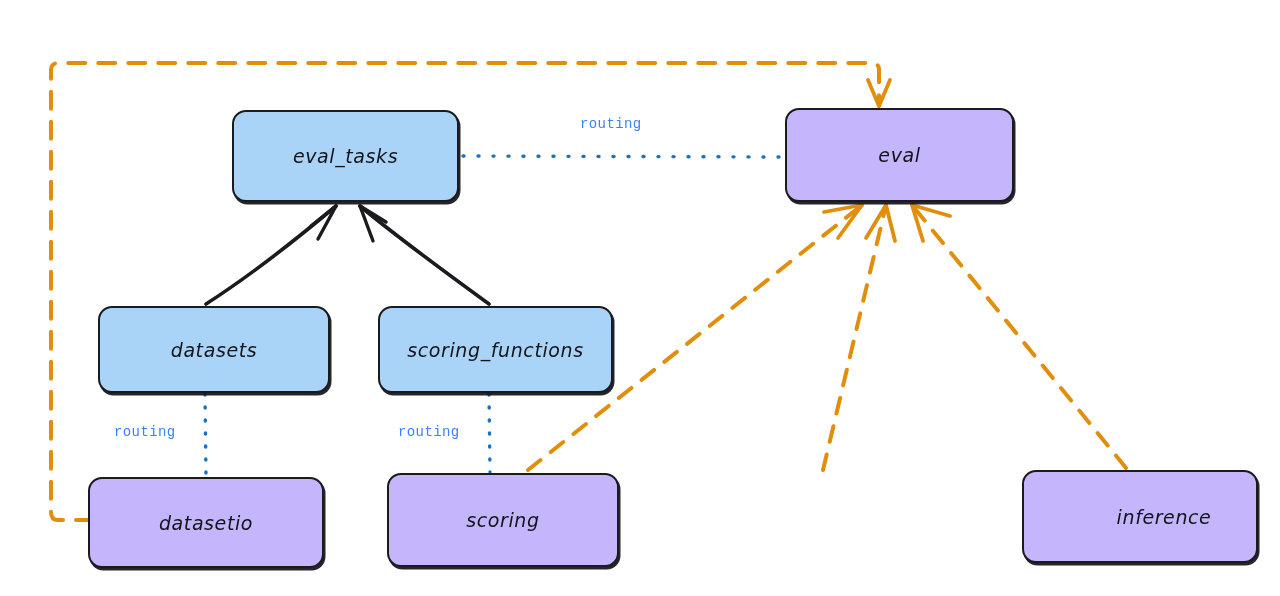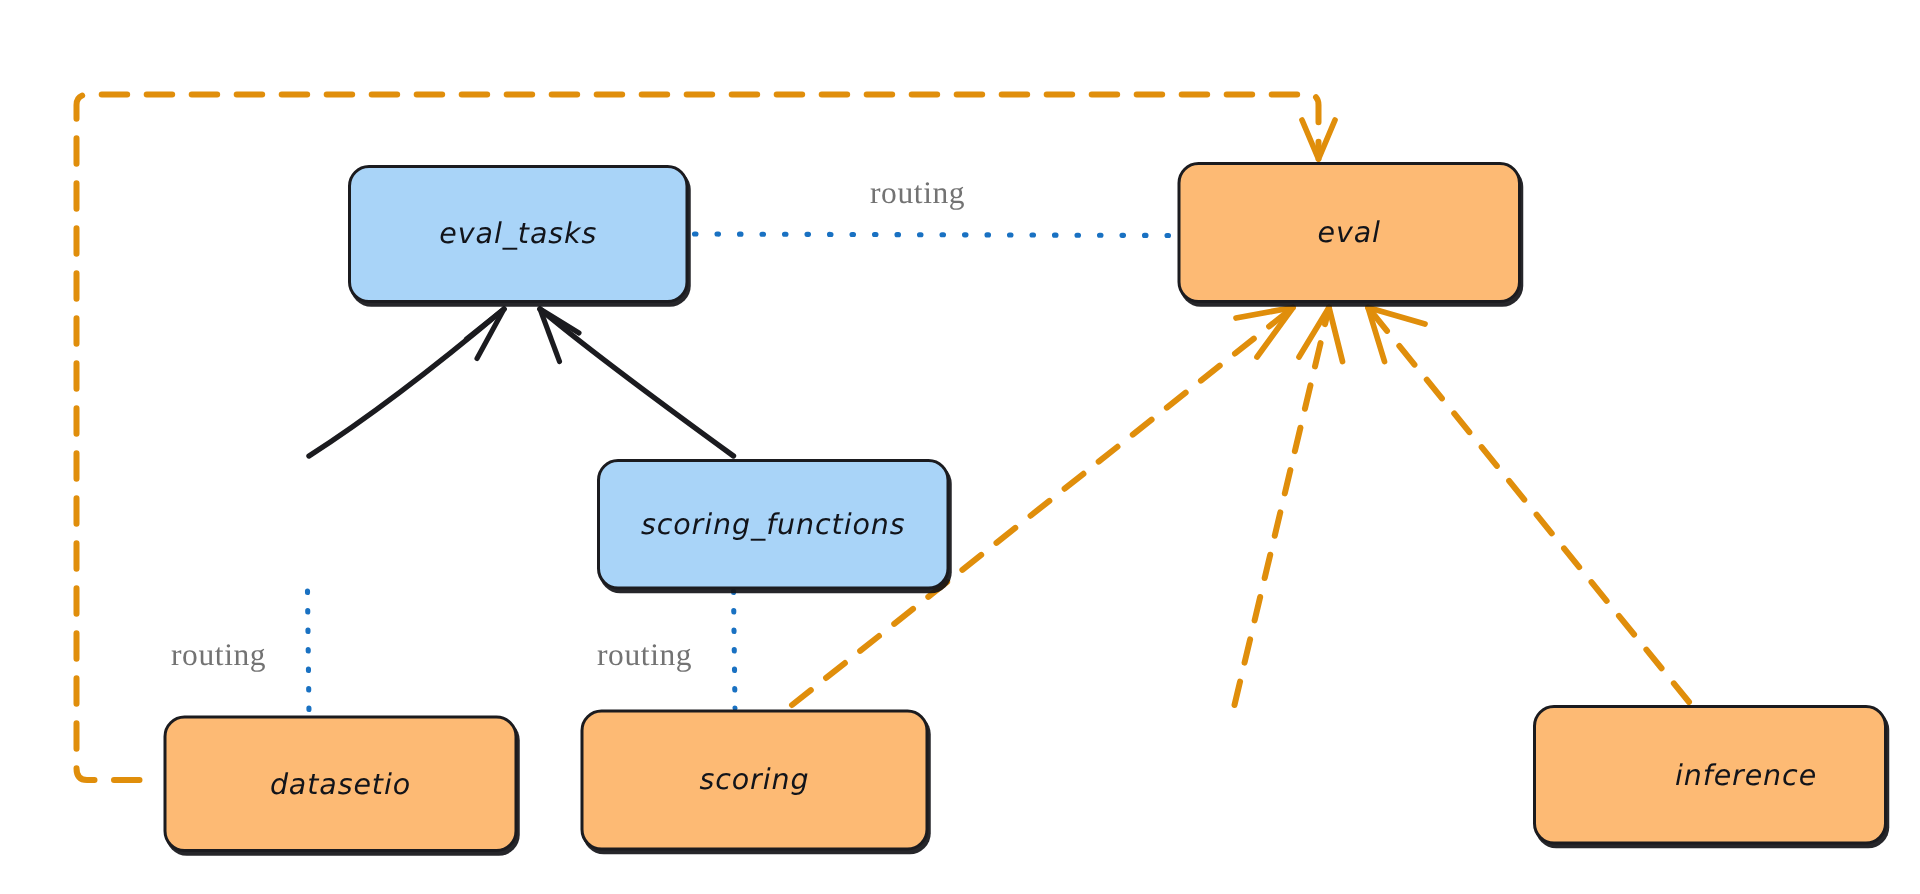--- a/index.html
+++ b/index.html
@@ -37,27 +37,27 @@
     font-style: italic;
   }
   .node .label {
     font-family: "DejaVu Sans", sans-serif;
     font-size: 19px;
     letter-spacing: 0.6px;
     color: #12141a;
     white-space: nowrap;
   }
   .node.blue { background: #a9d4f8; }
-  .node.green { background: #fdba74; }
+  .node.green { background: #c4b5fd; }
 
   .edge-label {
     position: absolute;
-    font-family: Liberation Serif, serif;
-    font-size: 21px;
-    color: #737373;
+    font-family: Liberation Mono, monospace;
+    font-size: 14px;
+    color: #3b82f6;
     white-space: nowrap;
     letter-spacing: 0.4px;
   }
 </style>
 </head>
 <body>
 
 <div id="canvas">
 
   <svg id="wires" viewBox="0 0 1280 596" xmlns="http://www.w3.org/2000/svg">
@@ -112,26 +112,29 @@
   </svg>
 
   <div class="node blue" style="left:232px; top:110px; width:227px; height:92px;">
     <span class="label">eval_tasks</span>
   </div>
 
   <div class="node green" style="left:785px; top:108px; width:229px; height:94px;">
     <span class="label">eval</span>
   </div>
 
+  <div class="node blue" style="left:98px; top:306px; width:232px; height:87px;">
+    <span class="label">datasets</span>
+  </div>
 
-  <div class="node blue" style="left:398px; top:306px; width:235px; height:87px;">
+  <div class="node blue" style="left:378px; top:306px; width:235px; height:87px;">
     <span class="label">scoring_functions</span>
   </div>
 
-  <div class="node green" style="left:109px; top:477px; width:236px; height:91px;">
+  <div class="node green" style="left:88px; top:477px; width:236px; height:91px;">
     <span class="label">datasetio</span>
   </div>
 
   <div class="node green" style="left:387px; top:473px; width:232px; height:94px;align-items:center;">
     <span class="label">scoring</span>
   </div>
 
 
   <div class="node green" style="left:1022px; top:470px; width:236px; height:93px;padding-left:48px;">
     <span class="label">inference</span>

